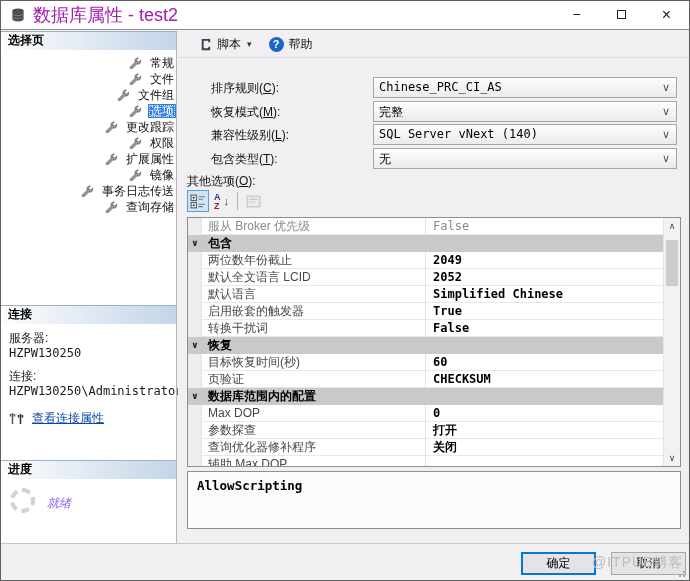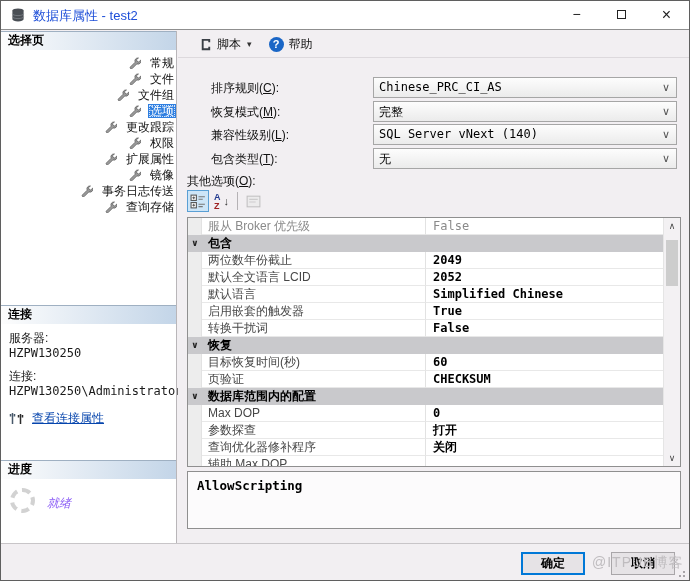--- a/index.html
+++ b/index.html
@@ -1,21 +1,21 @@
 <!DOCTYPE html>
 <html style="--accent: #0078d7; --selection: #2f7fe0; --link: #0645ad; --header-grad: #c3d5e8;"><head>
 <meta charset="utf-8">
 <style>
   html,body{margin:0;padding:0;background:#d8d8d8;font-family:"Liberation Sans","DejaVu Sans",sans-serif;}
   *{box-sizing:border-box;}
   .window{position:relative;width:690px;height:581px;background:#f2eff2;border:1px solid #5f5f5f;overflow:hidden;}
   
   .titlebar{position:absolute;left:0;top:0;right:0;height:29px;background:#ffffff;border-bottom:1px solid #8f8f8f;}
   .app-icon{position:absolute;left:10px;top:7px;width:14px;height:14px;}
-  .title-text{position:absolute;left:32px;top:0;line-height:29px;font-size:13px;color:#1d4ed8;}
+  .title-text{position:absolute;left:32px;top:0;line-height:29px;font-size:18px;color:#a21caf;}
   .win-controls{position:absolute;right:0;top:0;height:29px;display:flex;}
   .wbtn{width:45px;height:29px;text-align:center;line-height:27px;font-size:14px;color:#222;cursor:default;}
   .max-box{display:inline-block;width:9px;height:9px;border:1px solid #222;margin-top:9px;}
   
   .leftcol{position:absolute;left:0;top:30px;width:176px;height:512px;background:#ffffff;border-right:1px solid #b9b6b9;}
   .hdr{position:absolute;left:0;right:0;height:19px;background:linear-gradient(90deg,#fdfdfd 0%,var(--header-grad) 100%);border-top:1px solid #9fb0c2;font-weight:bold;font-size:12px;line-height:17px;padding-left:7px;color:#000;}
   .pages-list{position:absolute;left:0;right:0;top:19px;height:255px;padding-top:5px;}
   .page-item{display:flex;align-items:center;height:16px;padding-left:7px;font-size:12px;color:#111;cursor:default;justify-content:flex-end;}
   .page-item .wrench{width:12px;height:12px;margin-right:7px;flex:none;}
   .page-item .plabel{padding:0 2px;line-height:14px;}
@@ -71,21 +71,21 @@
   .grow.category .gname{border:none;color:#000;width:auto;flex:1;}
   .grow.disabled .gname{color:#8a8a8a;}
   .grow.disabled .gvalue{color:#8a8a8a;font-weight:normal;}
   .gscroll{position:absolute;right:0;top:0;bottom:0;width:17px;background:#f3f1f3;border-left:1px solid #e5e5e5;}
   .sarrow{position:absolute;left:0;width:16px;height:16px;text-align:center;font-size:9px;color:#444;line-height:16px;cursor:default;}
   .sarrow.up{top:0;} .sarrow.down{bottom:0;}
   .sthumb{position:absolute;left:2px;top:22px;width:12px;height:46px;background:#cdcdcd;cursor:default;}
   .desc{position:absolute;left:9px;top:440px;width:494px;height:58px;border:1px solid #8f8f8f;background:#fcfbfc;padding:6px 9px;font-family:"DejaVu Sans Mono","Liberation Mono",monospace;font-weight:bold;font-size:12.5px;color:#000;}
   
   .footer{position:absolute;left:0;top:542px;right:0;height:37px;background:#f2eff2;border-top:1px solid #c8c5c8;}
-  .btn{position:absolute;top:8px;width:64px;height:23px;background:#e6e3e6;border:1px solid #a9a6a9;font-size:12px;text-align:center;line-height:20px;color:#000;cursor:default;font-weight:bold;}
+  .btn{position:absolute;top:8px;width:75px;height:23px;background:#e6e3e6;border:1px solid #a9a6a9;font-size:12px;text-align:center;line-height:20px;color:#000;cursor:default;}
   .btn.ok{left:520px;border:1px solid var(--accent);box-shadow:inset 0 0 0 1px var(--accent);}
   .btn.cancel{left:610px;}
   .watermark{position:absolute;left:591px;top:10px;font-size:14px;color:#bfbcbf;letter-spacing:1px;z-index:3;pointer-events:none;white-space:nowrap;}
   .grip{position:absolute;right:4px;bottom:3px;width:10px;height:10px;}
   .grip i{position:absolute;width:2px;height:2px;background:#a8a4a8;}
   .grip i:nth-child(1){right:0;bottom:0;} .grip i:nth-child(2){right:4px;bottom:0;}
   .grip i:nth-child(3){right:0;bottom:4px;}
 </style>
 </head>
 <body>

